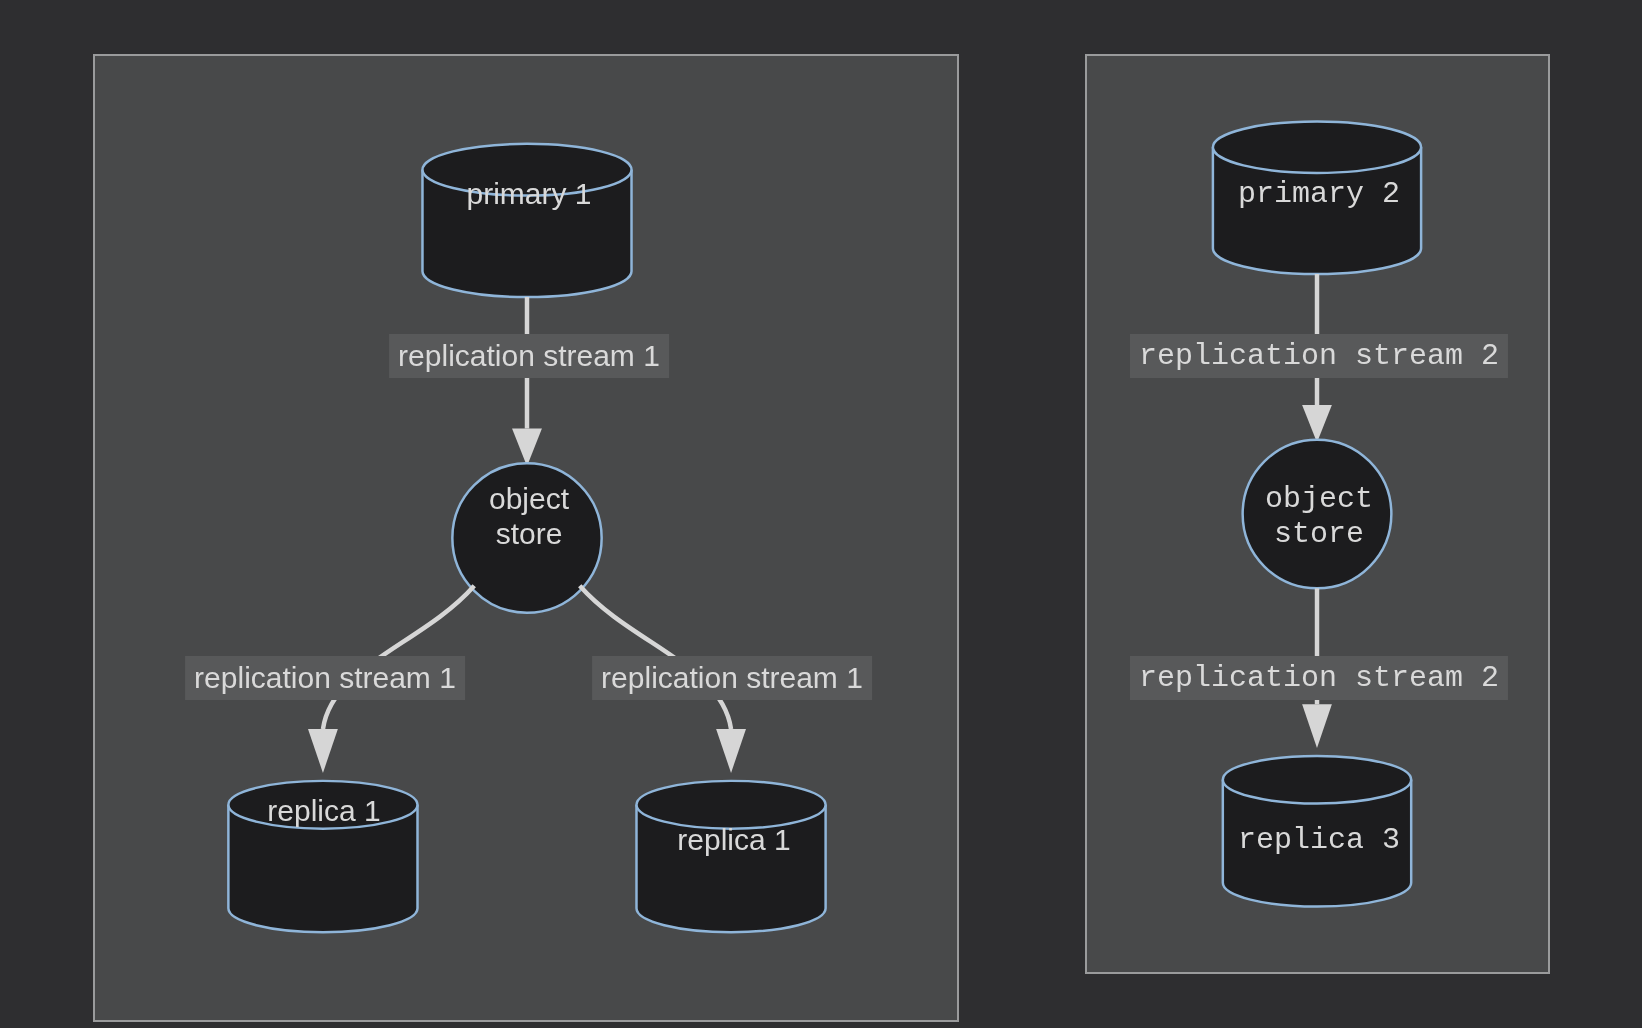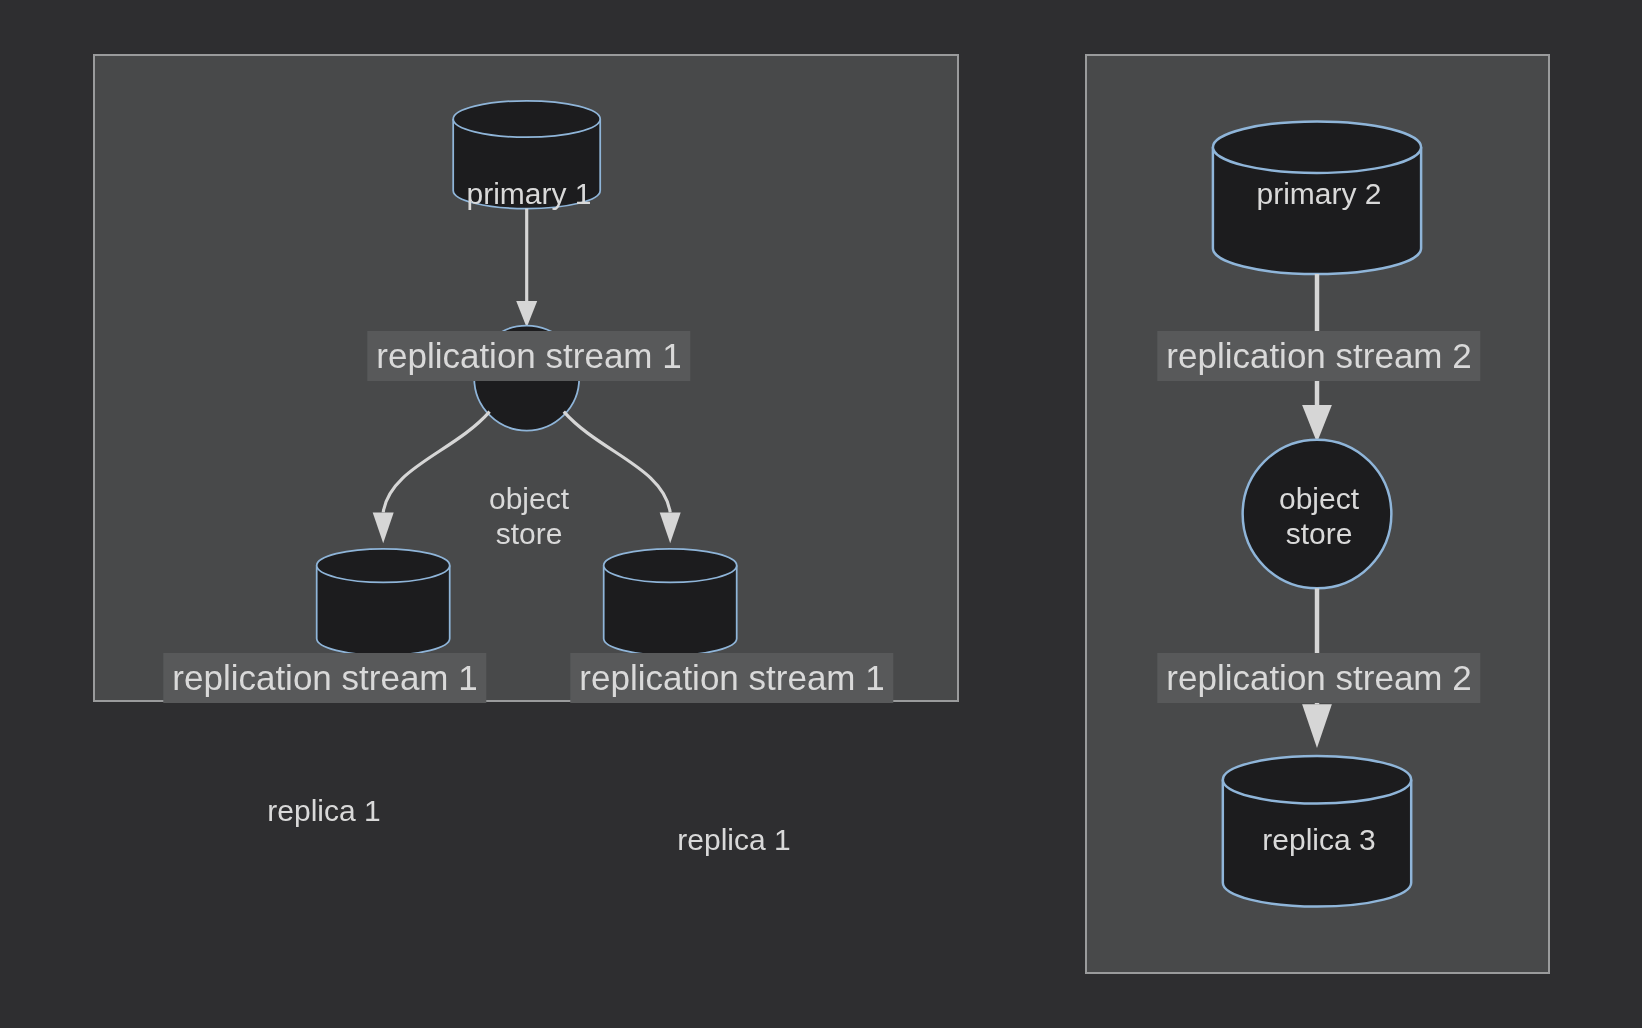--- a/index.html
+++ b/index.html
@@ -19,36 +19,36 @@
     font-family:"Liberation Sans","DejaVu Sans",sans-serif;
     position:relative;
     overflow:hidden;
     color:var(--text);
   }
   .panel{
     position:absolute;
     background:var(--panel-bg);
     border:2px solid var(--panel-border);
   }
-  .panel-left{left:93px;top:54px;width:866px;height:648px;}
-  .panel-right{left:1085px;top:54px;width:465px;height:920px;}
+  .panel-left{left:93px;top:54px;width:866px;height:968px;}
+  .panel-right{left:1085px;top:54px;width:465px;height:920px;font-family:Liberation Mono, monospace;}
   .panel svg{position:absolute;left:0;top:0;width:100%;height:100%;}
   .node-label{
     position:absolute;
     transform:translate(-50%,-50%);
     font-size:30px;
     line-height:1.15;
     color:var(--text);
     text-align:center;
     white-space:nowrap;
   }
   .edge-label{
     position:absolute;
     transform:translate(-50%,-50%);
-    font-size:35px;
+    font-size:30px;
     color:var(--text);
     background:var(--label-bg);
     padding:5px 9px;
     white-space:nowrap;
   }
   .shape-body{fill:var(--node-fill);stroke:var(--node-stroke);stroke-width:2.5;}
   .edge-line{fill:none;stroke:var(--arrow);stroke-width:4.5;stroke-linecap:butt;}
   .edge-head{fill:var(--arrow);stroke:none;}
 </style>
 </head>

